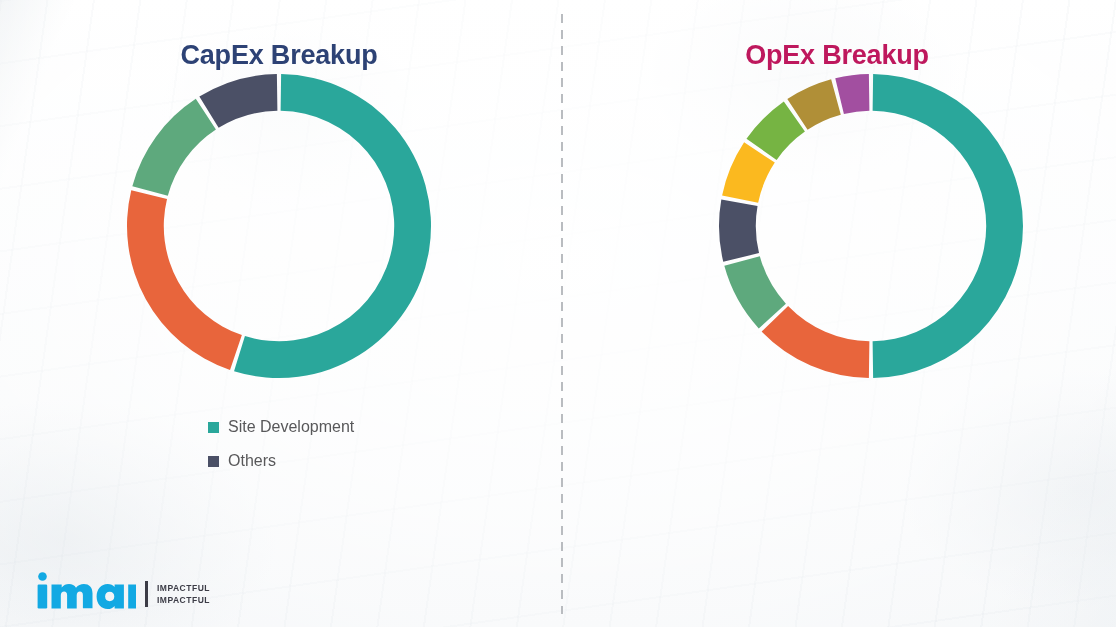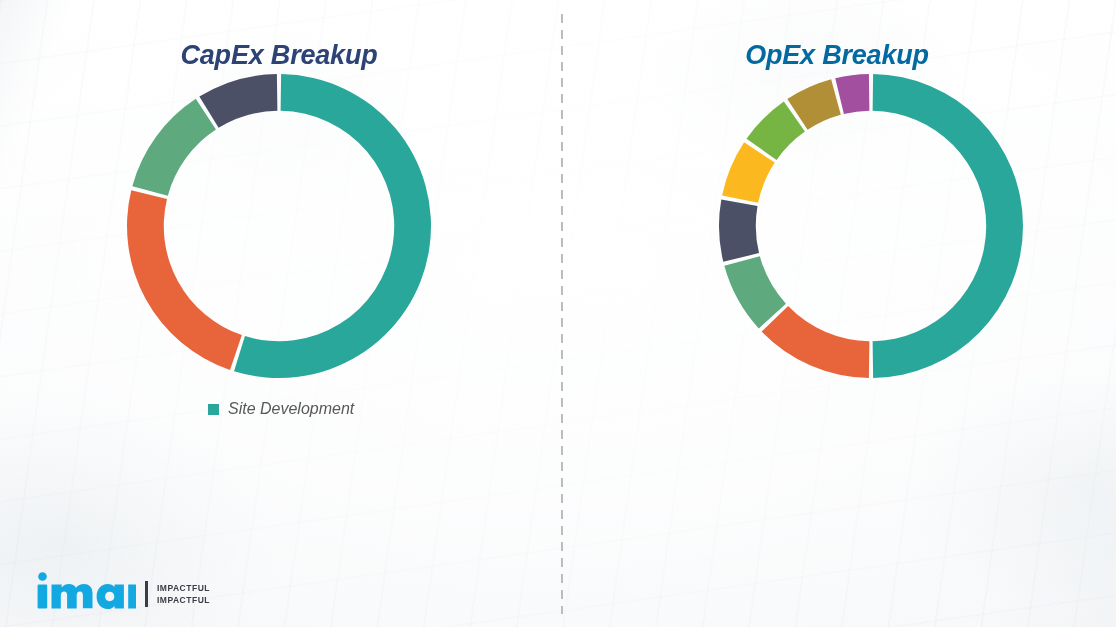--- a/index.html
+++ b/index.html
@@ -44,21 +44,20 @@
   #panels {
     position: absolute;
     inset: 0;
     display: flex;
   }
   .panel {
     position: relative;
     flex: 0 0 558px;
     width: 558px;
     height: 492px;
-    font-style: italic;
   }
 
   .panel-title {
     position: absolute;
     top: 22px;
     left: 0;
     width: 100%;
     text-align: center;
     font-size: 27px;
     font-weight: bold;
@@ -73,20 +72,21 @@
   }
   .donut-wrap.left  { left: 126px; top: 73px; }
   .donut-wrap.right { left: 160px; top: 73px; }
   .donut-wrap svg { display: block; width: 306px; height: 306px; }
 
   
   .legend {
     position: absolute;
     display: flex;
     flex-direction: column;
+    margin-top: 18px;
   }
   .legend.left  { left: 208px; top: 392px; }
 
   .legend-item {
     display: flex;
     align-items: center;
   }
   .legend.left  .legend-item { height: 34px; }
 
   .legend-swatch {
@@ -173,25 +173,29 @@
             </path>
           </g>
       </svg>
     </div>
 
     <div class="legend left">
       <div class="legend-item">
         <span class="legend-swatch" style="background: rgb(42, 167, 155);"></span>
         <span class="legend-label">Site Development</span>
       </div>
+      <div class="legend-item">
+        <span class="legend-swatch" style="background: rgb(75, 80, 102);"></span>
+        <span class="legend-label">Others</span>
+      </div>
     </div>
   </section>
 
   <section class="panel">
-    <h1 class="panel-title" style="color: #0369a1;">OpEx Breakup</h1>
+    <h1 class="panel-title" style="color: #be185d;">OpEx Breakup</h1>
 
     <div class="donut-wrap right">
       <svg viewBox="0 0 306 306">
         <g id="opex-slices">
             <path d="M 155.12225141155008 1.014816350585761 A 152 152 0 0 1 155.12225141155008 304.98518364941424 L 154.60866656995498 268.204769206256 A 115.21600000000001 115.21600000000001 0 0 0 154.60866656995498 37.795230793744 Z" fill="#2AA79B">
               <title>Raw Materials: 50%</title>
             </path>
             <path d="M 150.87774858844995 304.98518364941424 A 152 152 0 0 1 43.660350348525014 258.58807230976754 L 70.12054556418195 233.03575881080383 A 115.21600000000001 115.21600000000001 0 0 0 151.39133343004508 268.204769206256 Z" fill="#E8653C">
               <title>Salaries and Wages: 13%</title>
             </path>

